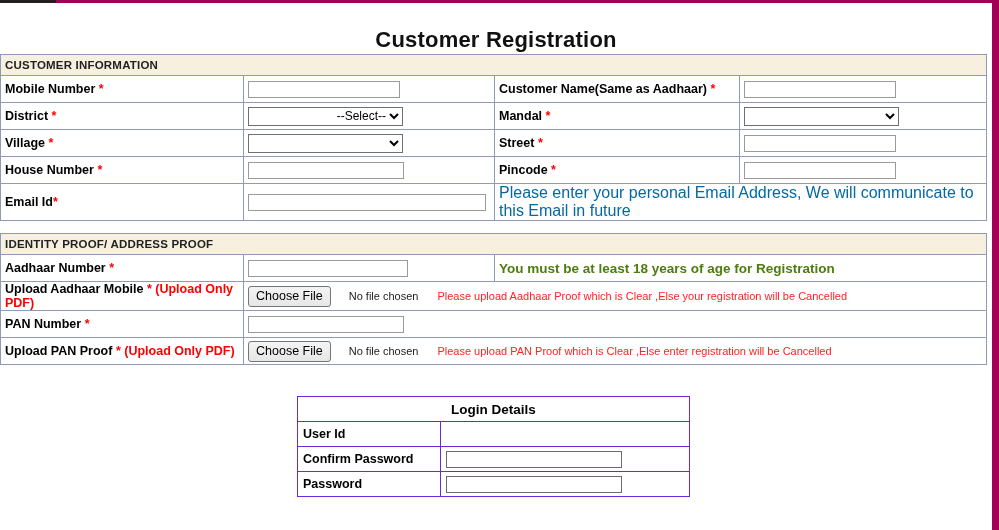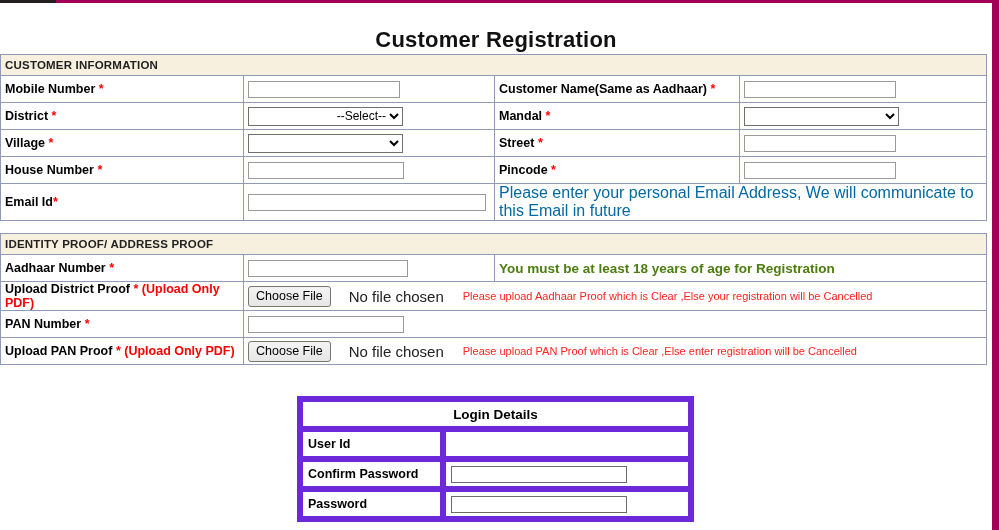--- a/index.html
+++ b/index.html
@@ -160,42 +160,42 @@
     border-radius: 3px;
     font-size: 12.5px;
     font-family: "Liberation Sans", sans-serif;
     font-weight: normal;
     color: #000000;
     padding: 2px 7px 3px 7px;
     line-height: 14px;
     cursor: default;
   }
   .no-file-text {
-    font-size: 15px;
+    font-size: 11px;
     font-weight: normal;
     color: #222222;
     padding-left: 7px;
     padding-right: 8px;
   }
 
   
   .login-wrap {
     margin-top: 31px;
     display: flex;
     justify-content: flex-start;
   }
   .login-table {
     margin-left: 297px;
     border-collapse: collapse;
     table-layout: fixed;
     width: 393px;
     font-size: 12.5px;
   }
   .login-table td {
-    border: 6px solid #6d28d9;
+    border: 1px solid #6d28d9;
     height: 24px;
     vertical-align: middle;
     font-weight: bold;
     color: #000000;
     padding: 0 5px;
   }
   .login-head td {
     text-align: center;
     font-size: 13.5px;
     font-weight: bold;
@@ -341,21 +341,21 @@
         <td>
           <input class="txt w-aadhaar" type="text" value="" style="">
         </td>
         <td colspan="2">
           <span class="warn-red-big">You must be at least 18 years of age for Registration</span>
         </td>
       </tr>
 
       <tr>
         <td>
-          <span>Upload District Proof</span>
+          <span>Upload Aadhaar Mobile</span>
           <span class="req">*</span>
           <span class="pdfnote">(Upload Only PDF)</span>
         </td>
         <td colspan="3">
           <div class="file-row">
             <span class="choose-file-btn">Choose File</span>
             <span class="no-file-text">No file chosen</span>
             <span class="warn-red-small">Please upload Aadhaar Proof which is Clear ,Else your registration will be Cancelled</span>
           </div>
         </td>

